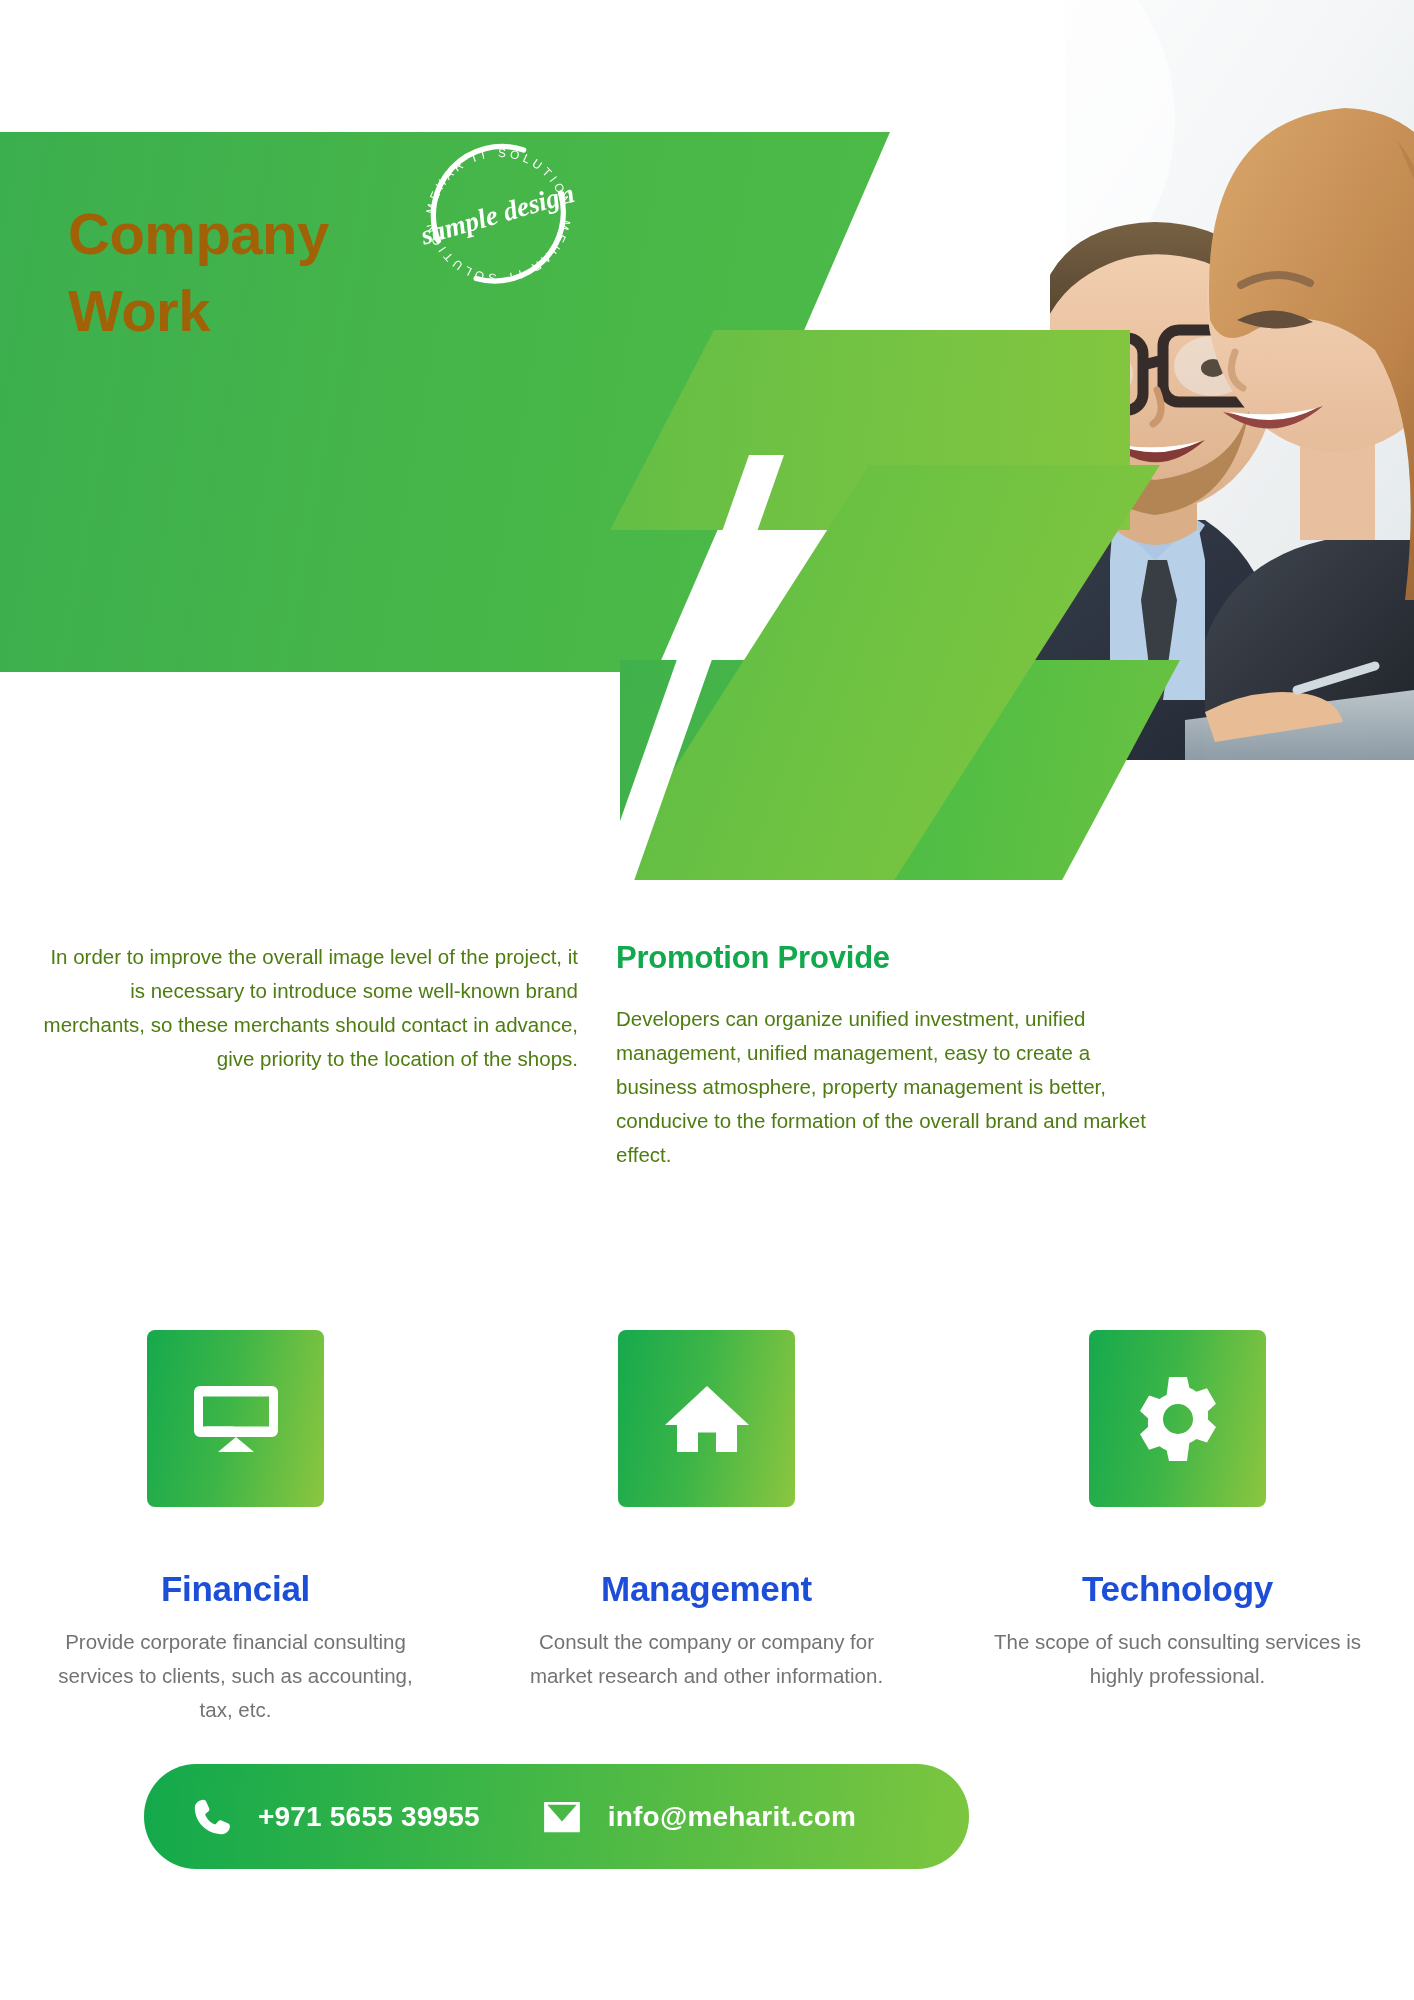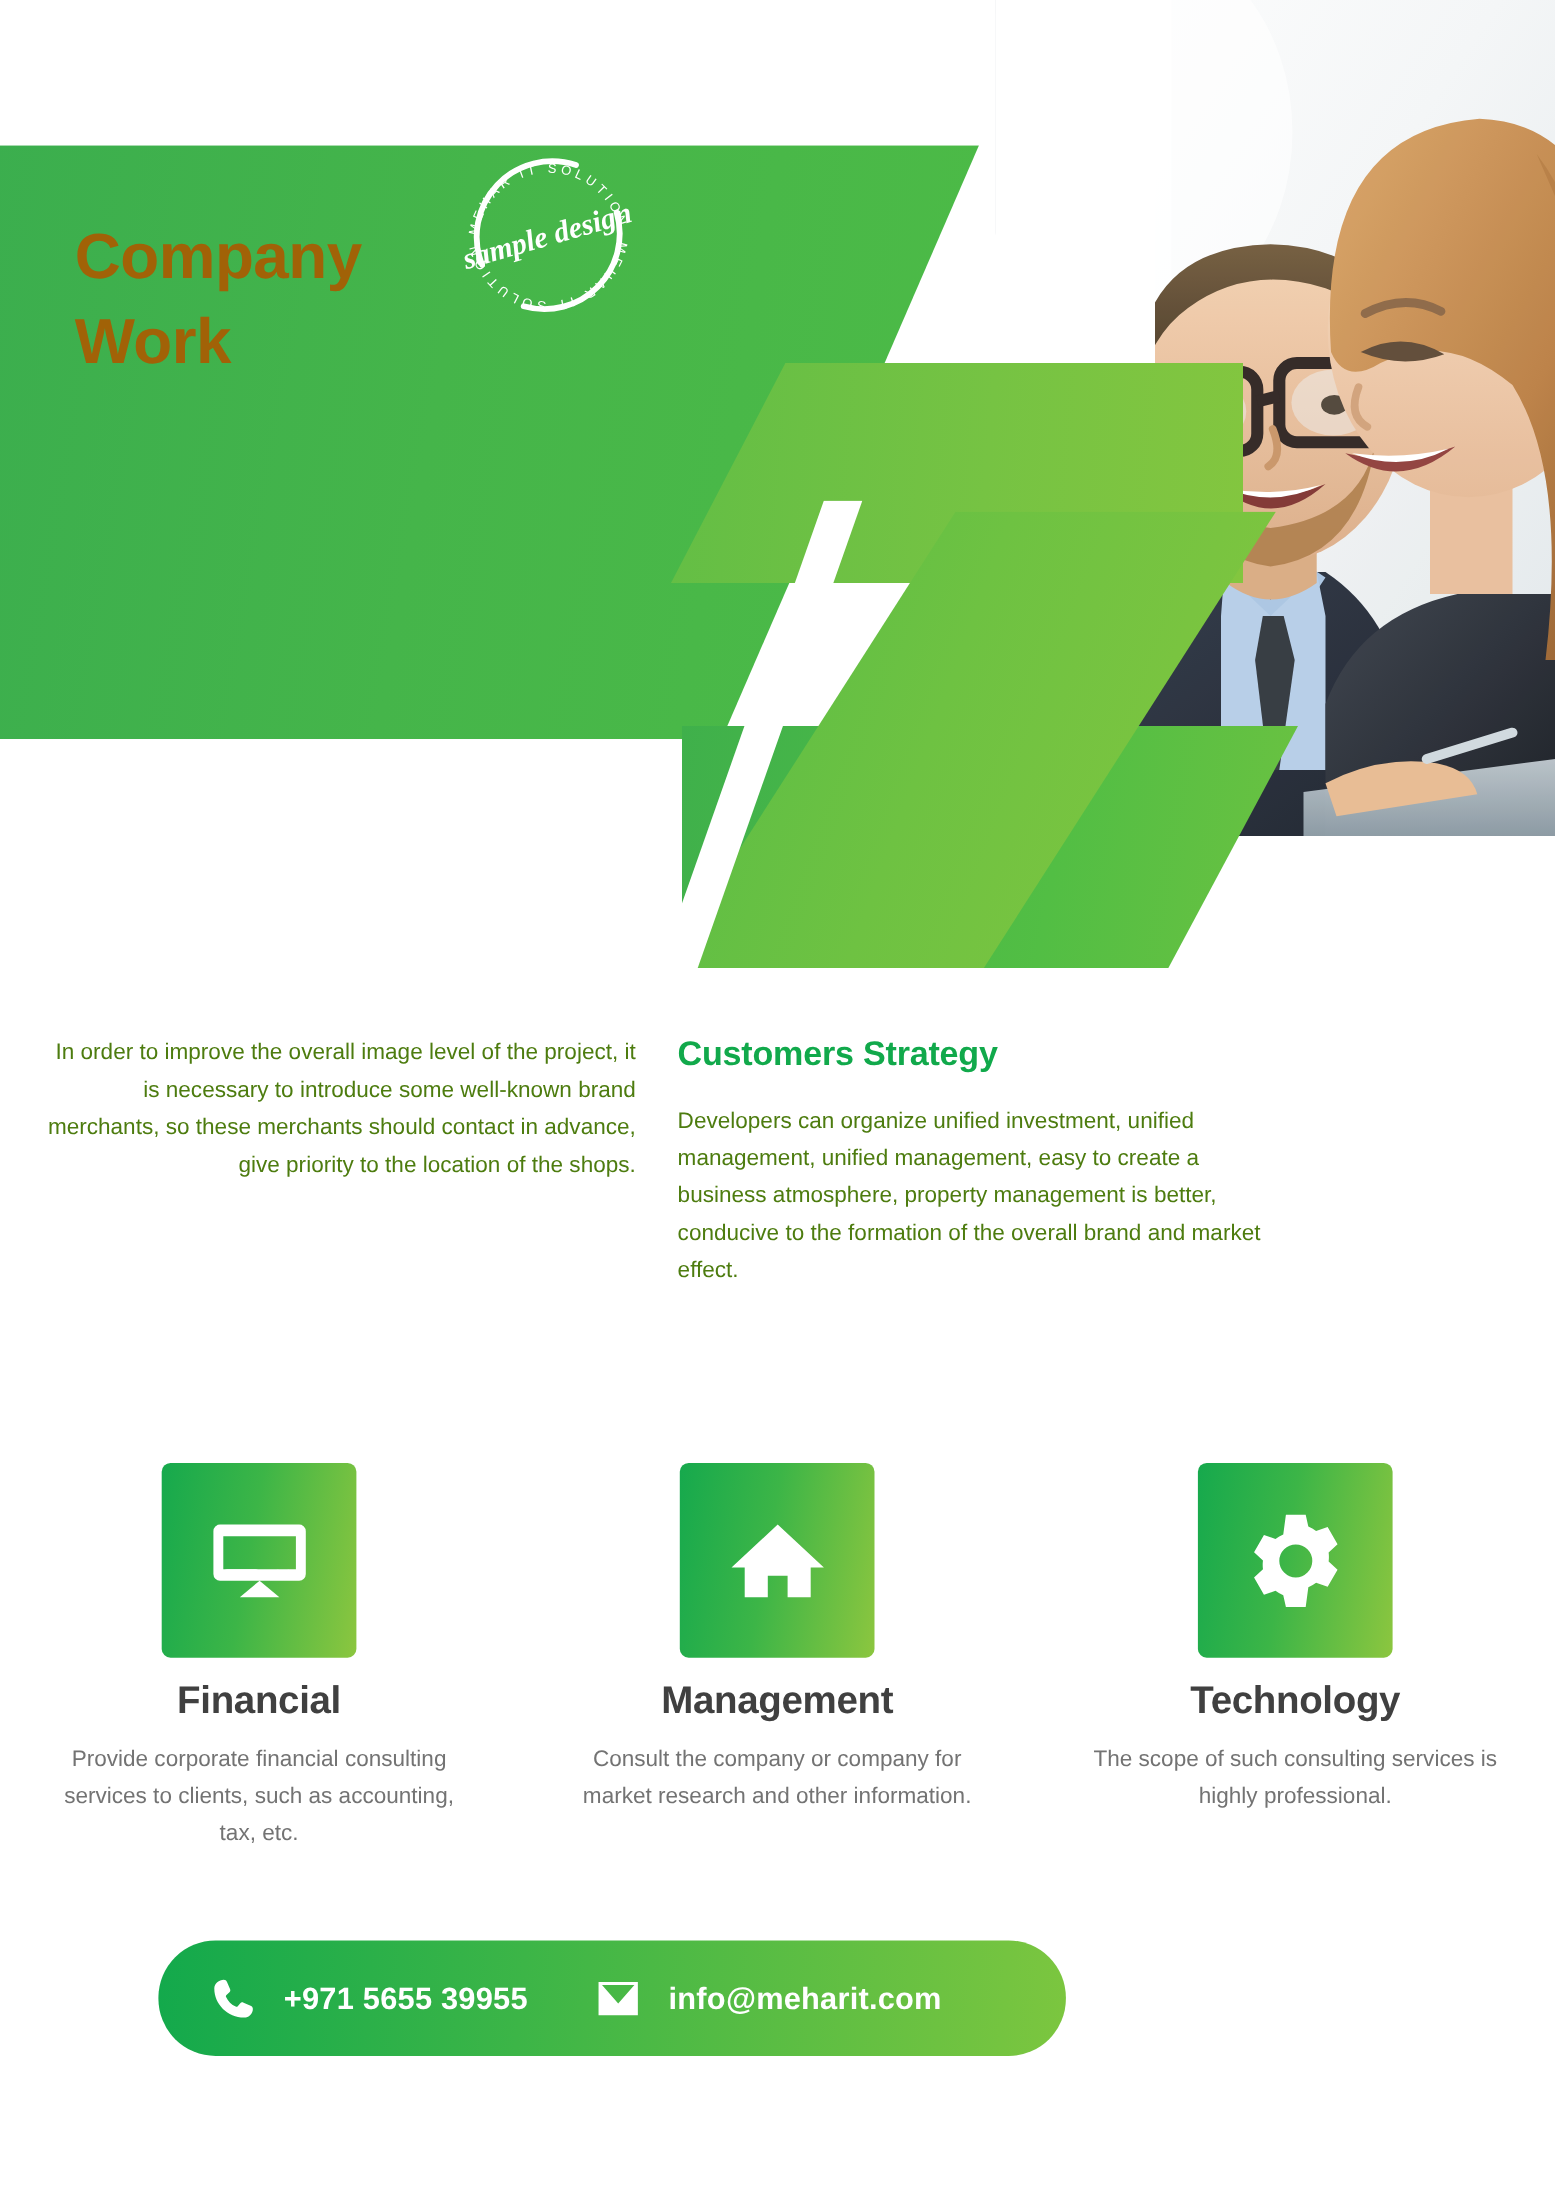--- a/index.html
+++ b/index.html
@@ -163,24 +163,24 @@
     width: 177px;
     height: 177px;
     border-radius: 8px;
     background: linear-gradient(100deg, #16A94D 0%, #3CB547 45%, #8CC63F 100%);
     display: flex;
     align-items: center;
     justify-content: center;
   }
   .svc-icon svg { width: 96px; height: 96px; fill: #ffffff; }
   .svc-title {
-    margin-top: 19px;
+    margin-top: 62px;
     font-size: 35px;
     font-weight: 700;
-    color: #404040;
+    color: #1d4ed8;
     letter-spacing: -0.3px;
   }
   .svc-desc {
     margin-top: 16px;
     width: 370px;
     text-align: center;
     font-size: 20.5px;
     line-height: 1.66;
     color: #737373;
   }
@@ -362,21 +362,21 @@
         <text x="100" y="108" text-anchor="middle" transform="rotate(-16 100 104)" font-family="&quot;Liberation Serif&quot;, serif" font-style="italic" font-weight="700" font-size="31" fill="#ffffff">sample design</text>
       </svg>
     </div>
   </div>
 
   <div class="cols">
     <div class="col col-left">
       <div class="col-body">In order to improve the overall image level of the project, it is necessary to introduce some well-known brand merchants, so these merchants should contact in advance, give priority to the location of the shops.</div>
     </div>
     <div class="col col-right">
-      <div class="col-head">Customers Strategy</div>
+      <div class="col-head">Promotion Provide</div>
       <div class="col-body">Developers can organize unified investment, unified management, unified management, easy to create a business atmosphere, property management is better, conducive to the formation of the overall brand and market effect.</div>
     </div>
   </div>
 
   <div class="services">
 
     <div class="svc">
       <div class="svc-icon">
         <svg viewBox="0 0 64 64">
           <path d="M8 10h48a4 4 0 0 1 4 4v26a4 4 0 0 1-4 4H8a4 4 0 0 1-4-4V14a4 4 0 0 1 4-4zm2 7v20h44V17H10z"></path>

